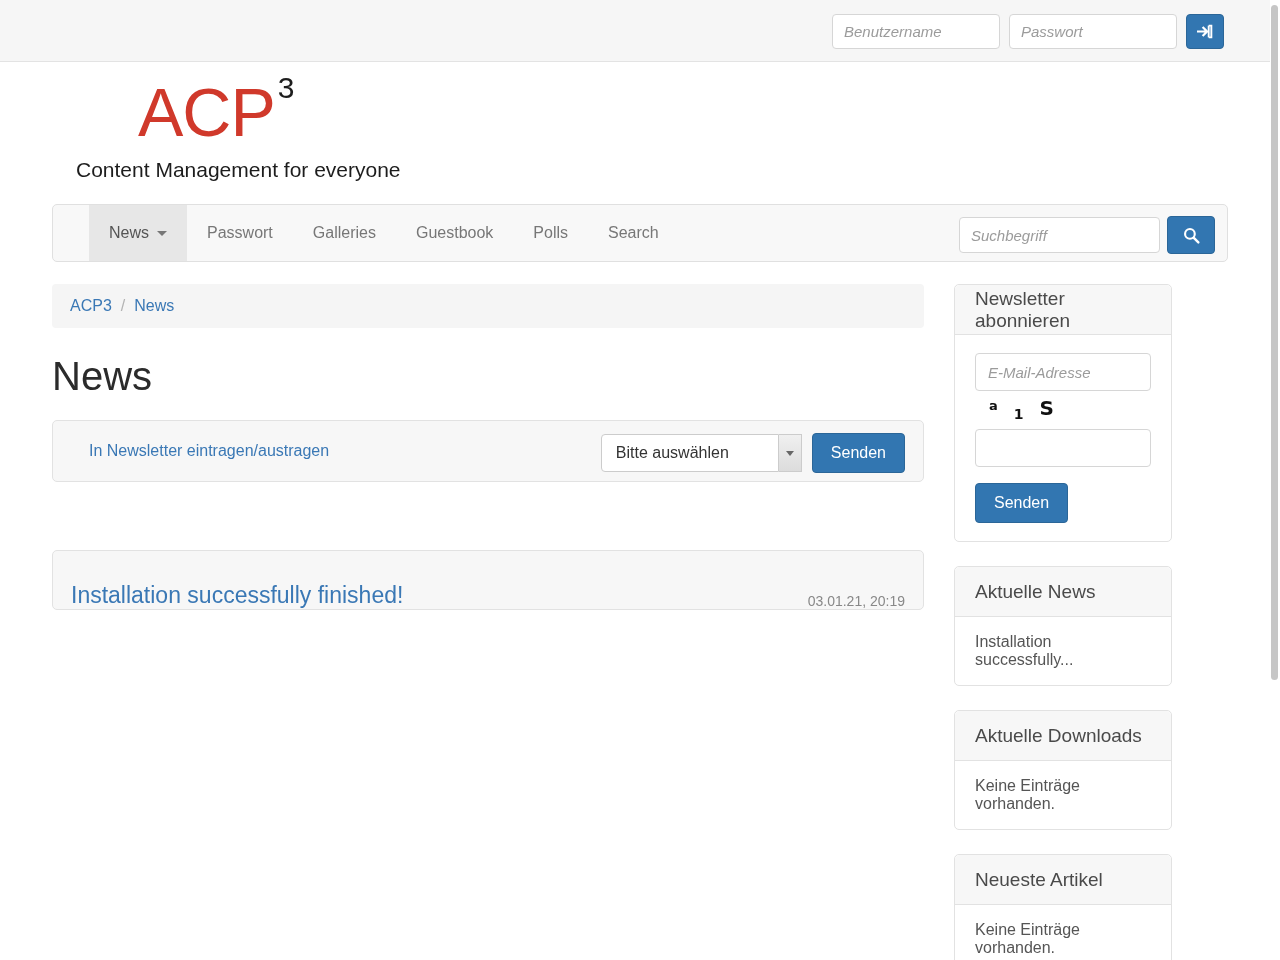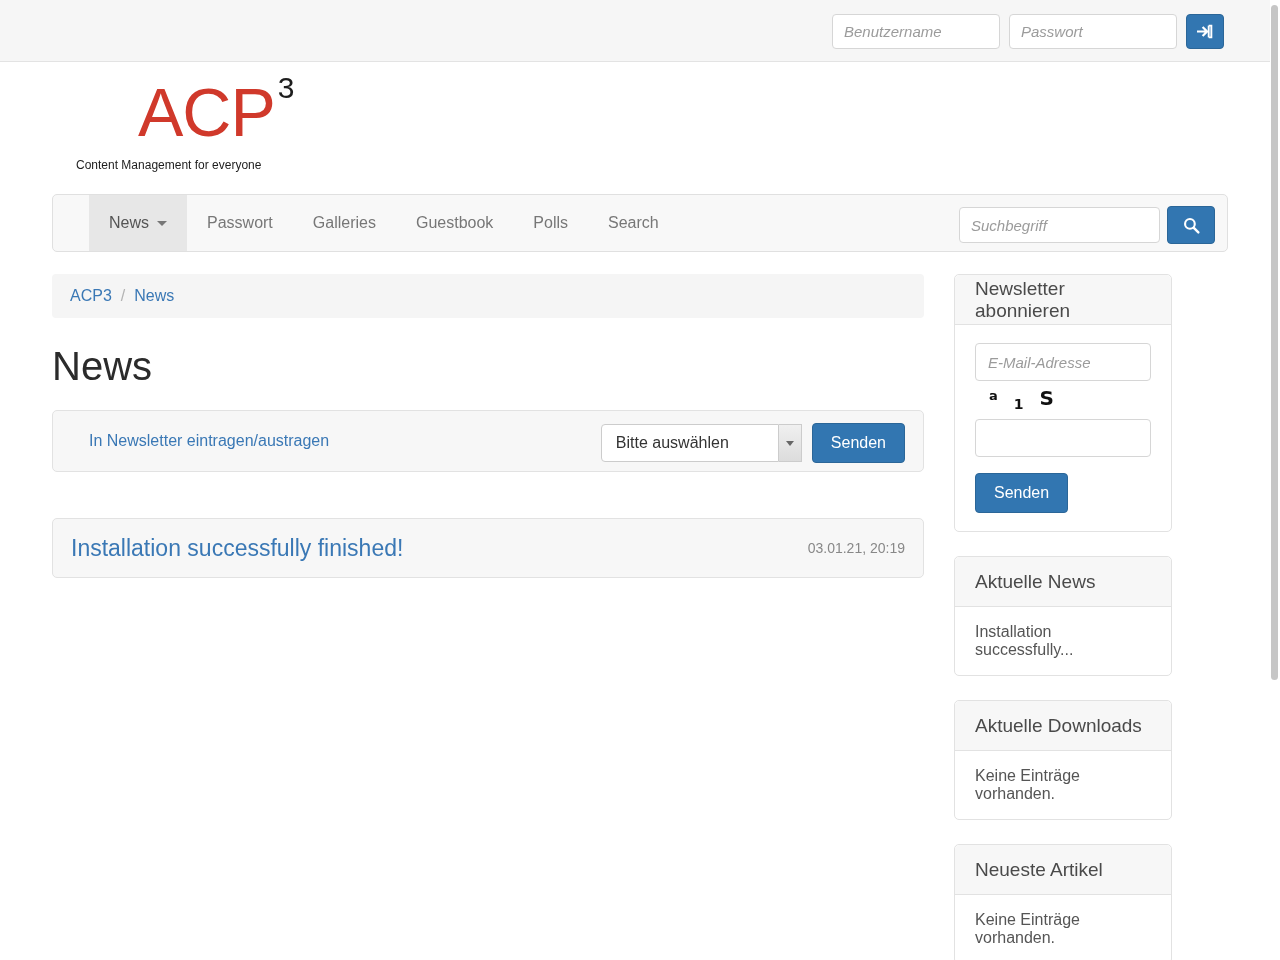--- a/index.html
+++ b/index.html
@@ -73,21 +73,21 @@
   }
   .brand-logo .sup {
     font-size: 30px;
     color: #1d1d1d;
     vertical-align: super;
     position: relative;
     top: -14px;
     left: 3px;
   }
   .brand-tagline {
-    font-size: 12px;
+    font-size: 21px;
     color: #1d1d1d;
     padding: 12px 0 0 24px;
   }
 
   
   .navbar {
     margin: 22px 0 0 52px;
     width: 1176px; height: 58px;
     background: #f8f8f8;
     border: 1px solid #e0e0e0;
@@ -220,24 +220,24 @@
     font-size: 16px;
     display: flex; align-items: center; justify-content: center;
   }
 
   
   .article-head {
     height: 60px;
     background: #f7f7f7;
     border: 1px solid #e2e2e2;
     border-radius: 5px;
-    display: flex; align-items: center;
+    display: flex; align-items: flex-end;
     justify-content: space-between;
     padding: 0 18px 0 18px;
-    margin-top: 46px;
+    margin-top: 68px;
   }
   .article-title {
     font-size: 23px;
     color: #3a78b5;
     text-decoration: none;
     cursor: pointer;
   }
   .article-date { font-size: 14px; color: #888888; }
   .article-body {
     padding: 22px 0 0 18px;

